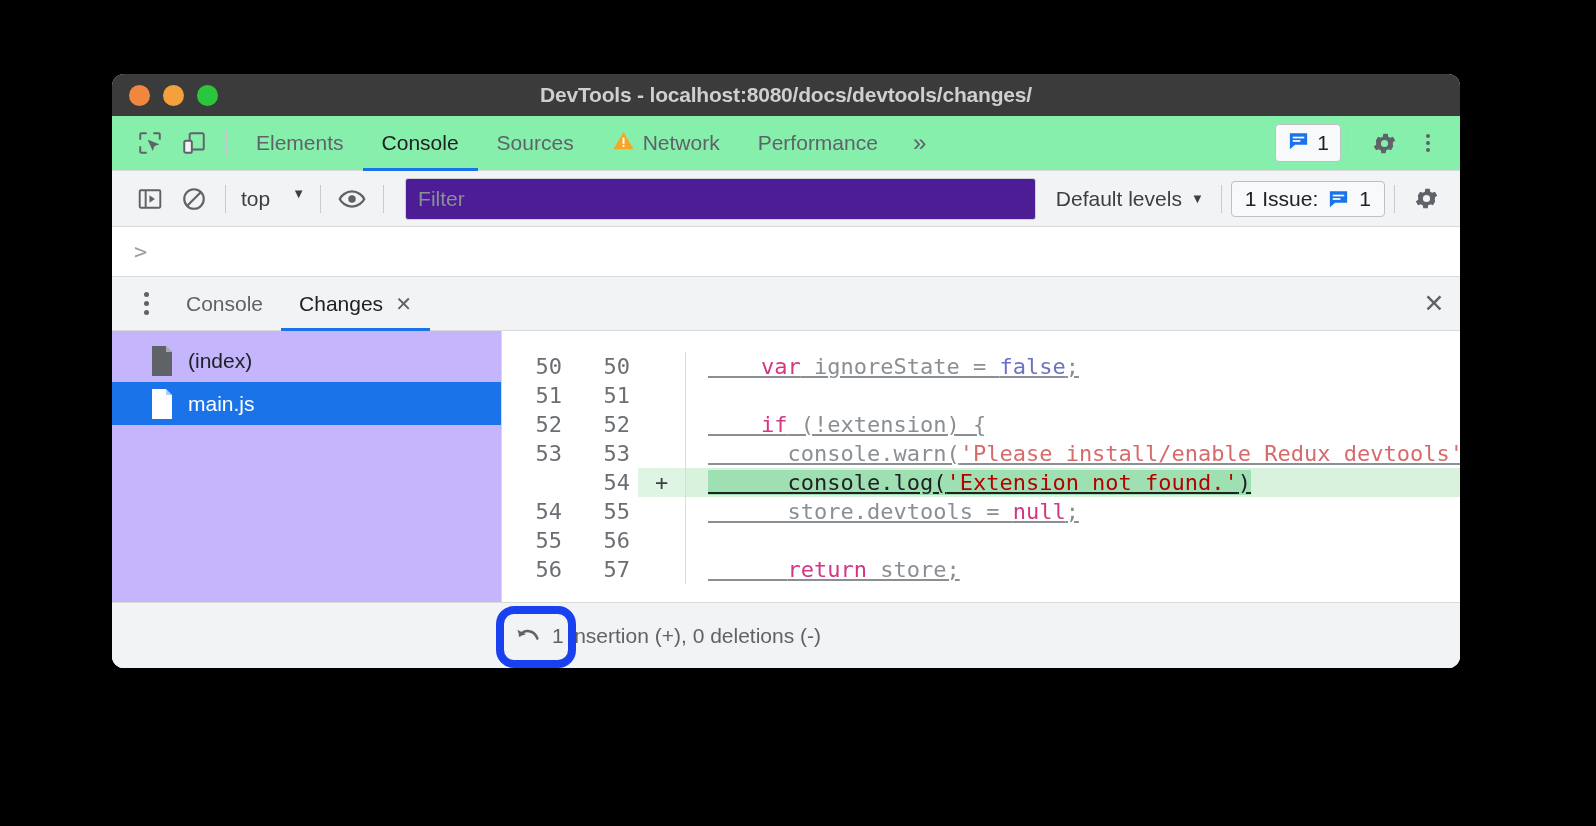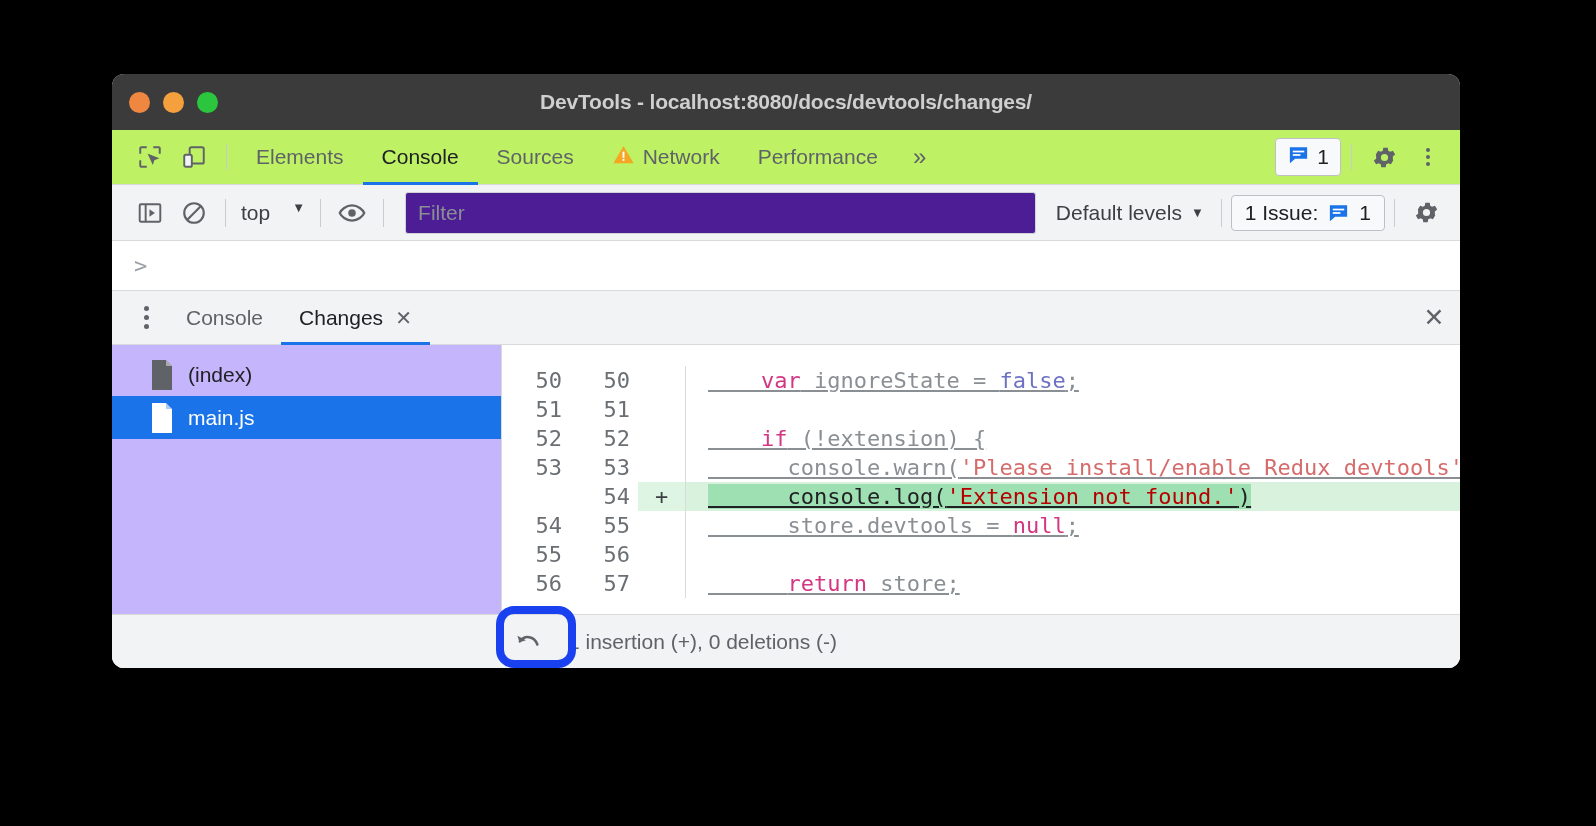--- a/index.html
+++ b/index.html
@@ -21,21 +21,21 @@
     height: 594px;
     background: #ffffff;
     border-radius: 12px;
     overflow: hidden;
     display: flex;
     flex-direction: column;
   }
 
   
   #titlebar {
-    height: 56px;
+    height: 42px;
     background: #3b3b3b;
     display: flex;
     align-items: center;
     position: relative;
     flex: 0 0 auto;
   }
   .traffic-lights {
     display: flex;
     gap: 13px;
     padding-left: 17px;
@@ -53,21 +53,21 @@
     color: #cfcfcf;
     font-size: 21px;
     font-weight: bold;
     letter-spacing: -0.2px;
     pointer-events: none;
   }
 
   
   #main-tabbar {
     height: 55px;
-    background: #bef264;
+    background: #86efac;
     border-bottom: 1px solid #d8dadc;
     display: flex;
     align-items: stretch;
     flex: 0 0 auto;
     padding-left: 16px;
   }
   .tb-icon-btn {
     width: 44px;
     display: flex;
     align-items: center;
@@ -311,27 +311,26 @@
 
   .kw   { color: #d33682; }
   .kw2  { color: #6c71c4; }
   .str  { color: #d66b6b; }
   .str-strong { color: #b40000; }
   .plain { color: #8a8f94; }
   .plain-dark { color: #202124; }
 
   
   #status-bar {
-    height: 53px;
+    height: 65px;
     flex: 0 0 auto;
     background: #f1f3f4;
     display: flex;
     align-items: center;
     padding-left: 392px;
-    gap: 16px;
   }
   #revert-btn {
     width: 48px; height: 48px;
     display: flex; align-items: center; justify-content: center;
     border-radius: 8px;
     color: #5f6368;
     flex: 0 0 auto;
   }
   #status-text {
     font-size: 21px;

